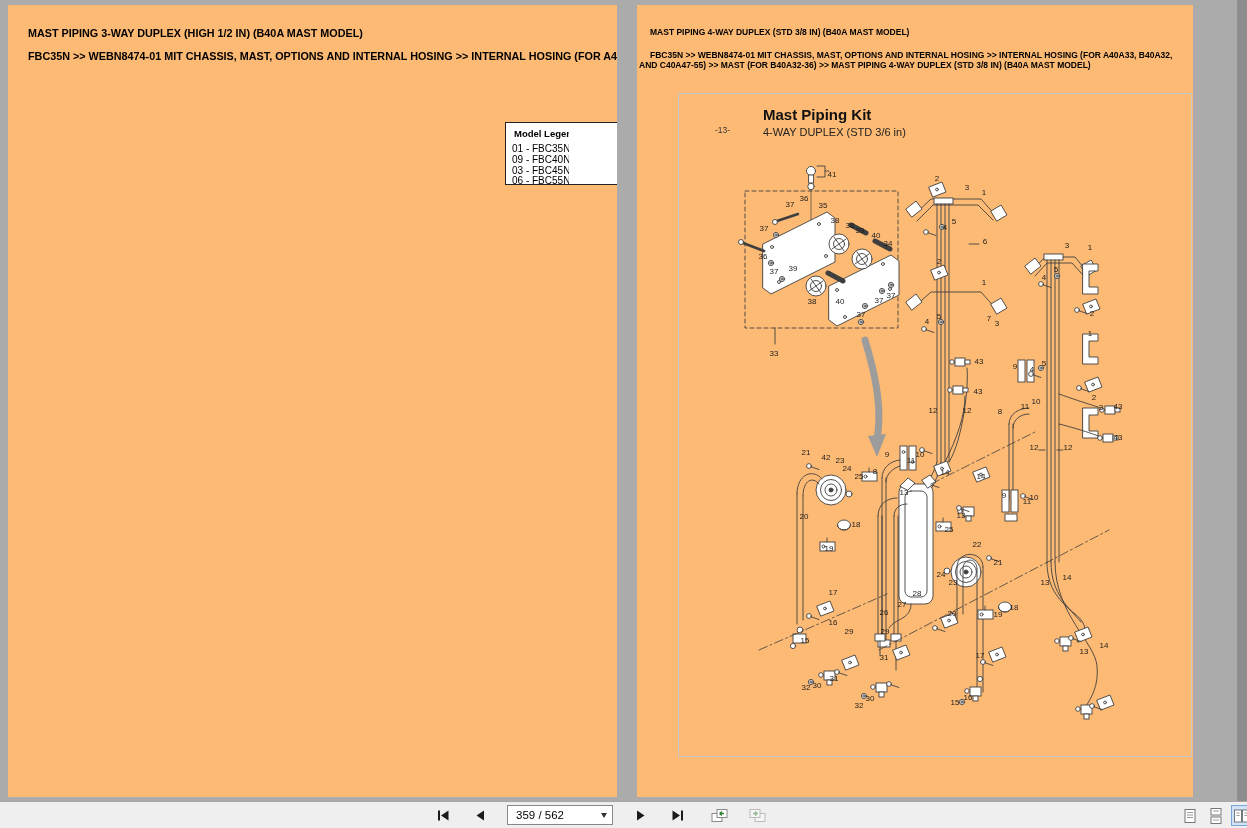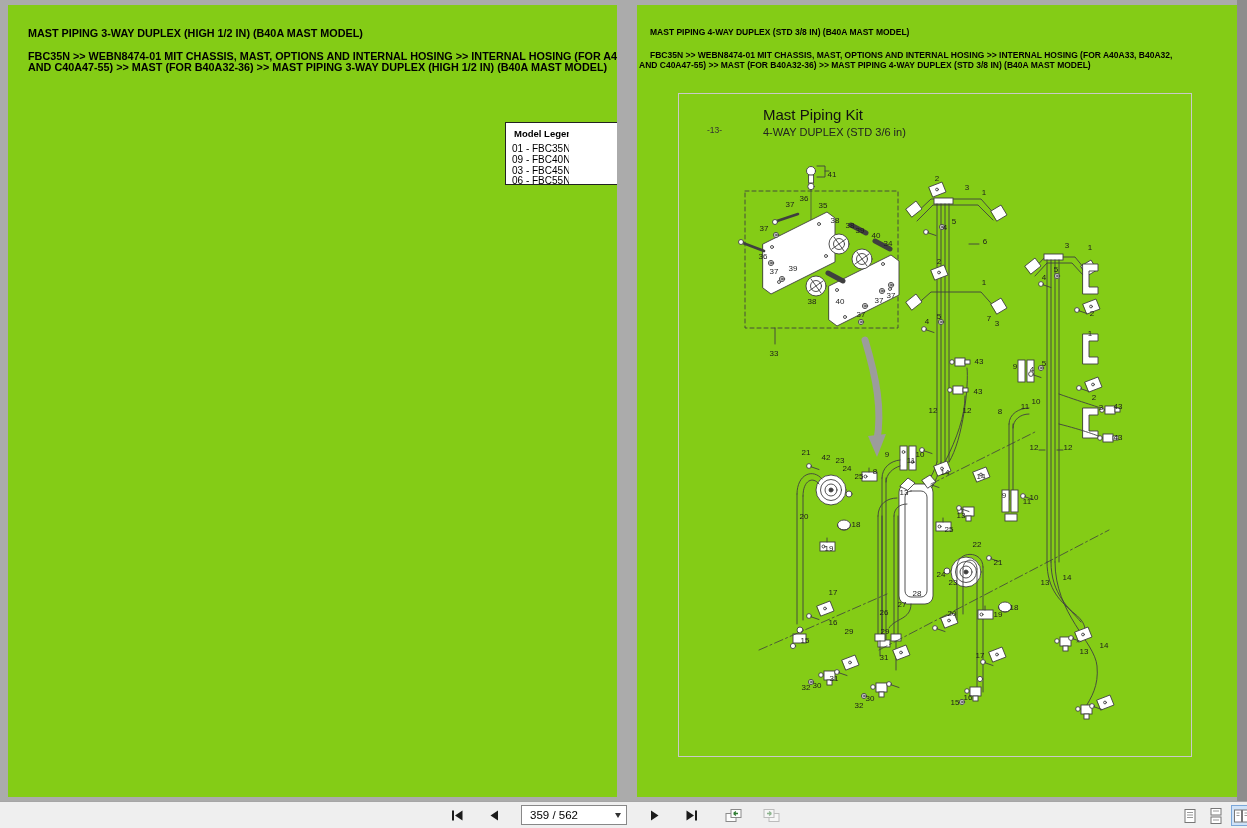--- a/index.html
+++ b/index.html
@@ -1,49 +1,49 @@
 <!DOCTYPE html>
 <html><head>
 <meta charset="utf-8">
 <style>
   html,body{margin:0;padding:0}
   body{width:1247px;height:828px;position:relative;background:#ababab;
        font-family:"Liberation Sans",sans-serif;overflow:hidden}
   .canvas{position:absolute;left:0;top:0;width:1247px;height:801px;background:#ababab}
-  .page{position:absolute;top:5px;height:792px;background:#84cc16;overflow:hidden}
+  .page{position:absolute;top:5px;height:792px;background:#fdba74;overflow:hidden}
   .page-left{left:8px;width:609px}
-  .page-right{left:637px;width:600px}
+  .page-right{left:637px;width:556px}
   .scroll-strip{position:absolute;right:0;top:0;width:10px;height:801px;background:#8d8d8d}
 
   .doc-title{position:absolute;top:22px;font-weight:bold;color:#000;white-space:nowrap}
   .crumb{position:absolute;font-weight:bold;color:#000;white-space:nowrap}
   .page-left .doc-title{left:20px;font-size:10.8px}
   .page-left .crumb1{left:20px;top:45px;font-size:10.8px}
   .page-left .crumb2{left:20px;top:56px;font-size:10.8px}
   .page-right .doc-title{left:13px;font-size:8.5px}
   .page-right .crumb1{left:13px;top:45px;font-size:8.5px}
   .page-right .crumb2{left:2px;top:55px;font-size:8.5px}
 
   .legend-box{position:absolute;left:497px;top:117px;width:150px;height:63px;
               border:1.5px solid #222;background:#fff;box-sizing:border-box;
               padding:4px 0 0 6px}
   .legend-clip{width:57px;overflow:hidden;white-space:nowrap}
   .legend-title{font-weight:bold;font-size:9.5px;margin:1px 0 5px 2px}
   .legend-item{font-size:10px;line-height:10.8px}
 
   .diagram{position:absolute;left:41px;top:88px;width:512px;height:662px;
            border:1px solid #c9c9c9;box-sizing:content-box}
-  .dg-ref{position:absolute;left:28px;top:31px;font-size:8.5px;color:#333}
-  .dg-title{position:absolute;left:84px;top:12px;font-size:15px;font-weight:normal;color:#111;white-space:nowrap}
+  .dg-ref{position:absolute;left:36px;top:31px;font-size:8.5px;color:#333}
+  .dg-title{position:absolute;left:84px;top:12px;font-size:15px;font-weight:bold;color:#111;white-space:nowrap}
   .dg-sub{position:absolute;left:84px;top:32px;font-size:11px;color:#222;white-space:nowrap}
   .diagram svg{position:absolute;left:0;top:0}
 
   .toolbar{position:absolute;left:0;top:801px;width:1247px;height:27px;
            background:#efefef;border-top:1px solid #a6a6a6;box-sizing:border-box}
-  .nav-group{position:absolute;left:447px;top:3px;display:flex;align-items:flex-start;gap:17px}
+  .nav-group{position:absolute;left:433px;top:3px;display:flex;align-items:flex-start;gap:17px}
   .tb-btn{width:20px;height:20px;display:grid;place-items:center;background:none;
           border:0;padding:0;cursor:pointer}
   .page-combo{width:104px;height:18px;background:#fff;border:1px solid #888;
               display:flex;align-items:center;cursor:pointer}
   .page-combo .pc-text{flex:1;font-size:11.5px;padding-left:8px;color:#000}
   .combo-arrow{width:0;height:0;border:3.5px solid transparent;border-top:5px solid #333;
                margin:4px 5px 0 0}
   .hist{margin-left:6px}
   .view-group{position:absolute;right:-6px;top:3px;display:flex;gap:4px}
   .view-btn{width:22px;height:21px;display:grid;place-items:center;background:none;
@@ -51,21 +51,20 @@
   .view-btn.active{background:#cfe2f7;border:1px solid #7aa7d9}
 </style>
 </head>
 <body>
 
 <div class="canvas">
 
   <div class="page page-left">
     <div class="doc-title">MAST PIPING 3-WAY DUPLEX (HIGH 1/2 IN) (B40A MAST MODEL)</div>
     <div class="crumb crumb1">FBC35N &gt;&gt; WEBN8474-01 MIT CHASSIS, MAST, OPTIONS AND INTERNAL HOSING &gt;&gt; INTERNAL HOSING (FOR A40A33, B40A32,</div>
-    <div class="crumb crumb2">AND C40A47-55) &gt;&gt; MAST (FOR B40A32-36) &gt;&gt; MAST PIPING 3-WAY DUPLEX (HIGH 1/2 IN) (B40A MAST MODEL)</div>
     <div class="legend-box">
       <div class="legend-clip">
         <div class="legend-title">Model Legend</div>
         <div class="legend-items">
             <div class="legend-item">01 - FBC35N</div>
             <div class="legend-item">09 - FBC40N</div>
             <div class="legend-item">03 - FBC45N</div>
             <div class="legend-item">06 - FBC55N</div>
           </div>
       </div>

